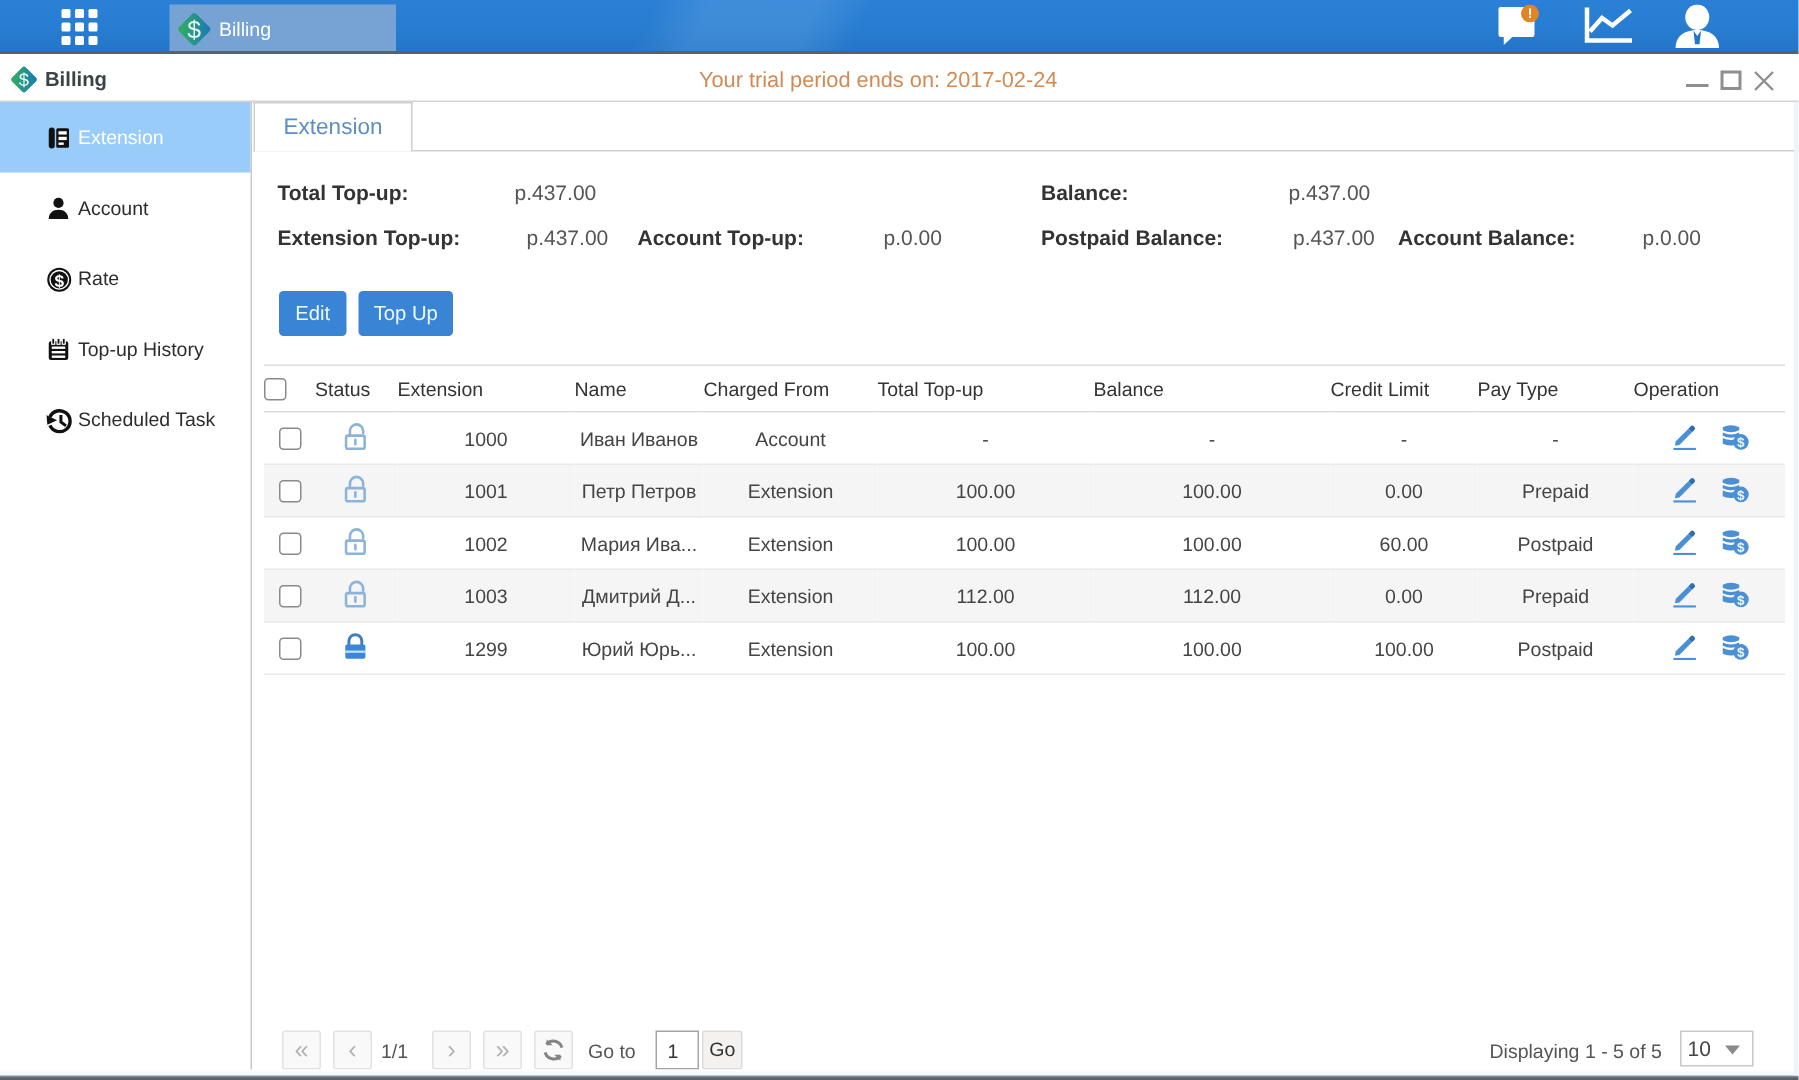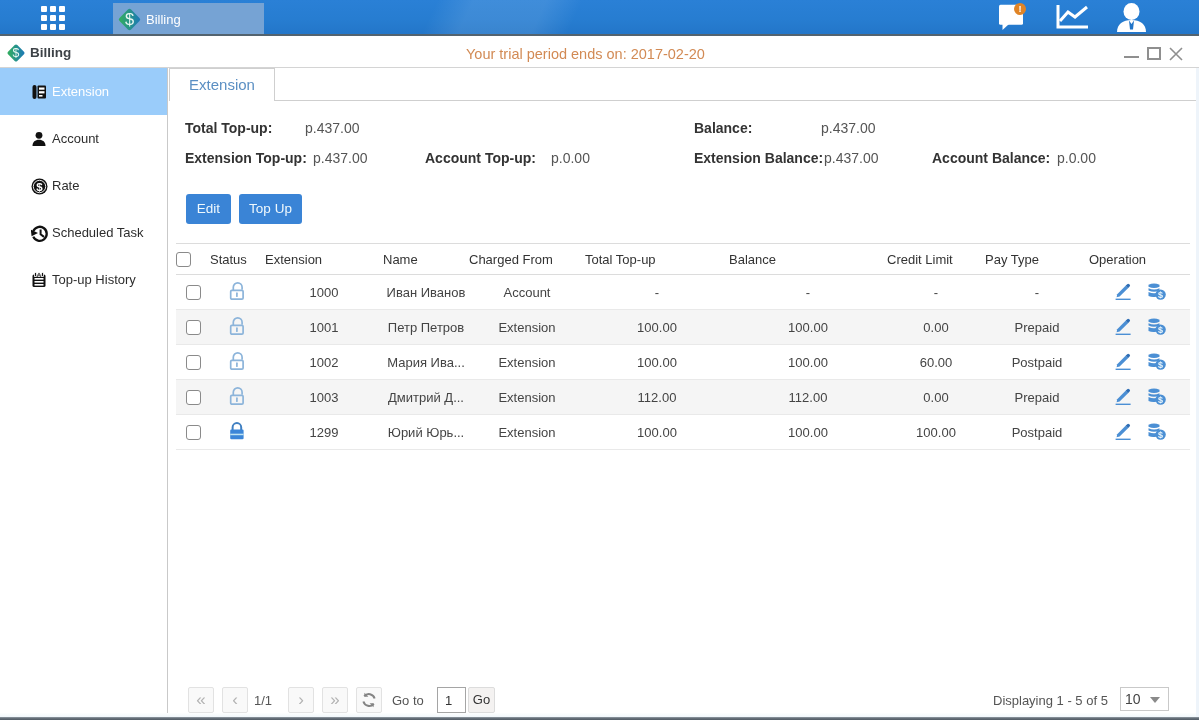--- a/index.html
+++ b/index.html
@@ -34,21 +34,21 @@
 .mitem .t { position:absolute; left:52px; top:50%; margin-top:-8px; line-height:16px; }
 
 
 #content { position:absolute; left:169px; top:68px; width:1030px; height:646px; background:#fff; }
 #tabstrip { position:absolute; left:0; top:0; width:1030px; height:33px; border-bottom:1px solid #cfcfcf; }
 #acttab { position:absolute; left:0; top:0; width:106px; height:33px; background:#fff;
   border:1px solid #cfcfcf; border-bottom:none; text-align:center; line-height:32px;
   font-size:15px; color:#5b8fc3; }
 
 .slabel { position:absolute; font-size:14px; font-weight:bold; color:#333; }
-.sval { position:absolute; font-size:14px; color:#555; }
+.sval { position:absolute; font-size:14px; color:#555;margin-left:38px; }
 
 .btn { position:absolute; background:#3a84d6; color:#eef8fd; border-radius:3px;
   font-size:13.5px; font-weight:normal; text-align:center; line-height:30px; height:30px; }
 
 
 #tbl { position:absolute; left:7px; top:175px; width:1014px; border-collapse:collapse; table-layout:fixed; }
 #tbl th { height:31px; font-size:13px; font-weight:normal; color:#333; text-align:left;
   border-top:1px solid #dcdcdc; border-bottom:1px solid #dcdcdc; }
 #tbl td { height:35px; font-size:13px; color:#444; text-align:center; border-bottom:1px solid #e9e9e9; }
 #tbl tr.alt td { background:#f5f5f5; }
@@ -121,21 +121,21 @@
   <path d="M14 17.5 l2.5 3.5 l2.5-3.5 l-1 9 h-3 z" fill="#2174c8"></path>
 </svg>
 
 <div id="titlebar">
   <svg class="abs" style="left:6px;top:7px" width="20" height="20" viewBox="0 0 22 22">
     <rect x="3.8" y="3.8" width="14.4" height="14.4" rx="2" fill="url(#dg)" transform="rotate(45 11 11)"></rect>
     <text x="11" y="15.8" font-size="13.5" fill="#eaf9f3" text-anchor="middle">$</text>
   </svg>
   <div class="name">Billing</div>
 </div>
-<div id="trial">Your trial period ends on: 2017-02-20</div>
+<div id="trial">Your trial period ends on: 2017-02-24</div>
 
 <div class="abs" style="left:1124px;top:56px;width:15px;height:2px;background:#8f8f8f"></div>
 <div class="abs" style="left:1147px;top:47px;width:14px;height:13px;border:2px solid #8f8f8f"></div>
 <svg class="abs" style="left:1168px;top:46px" width="16" height="16" viewBox="0 0 16 16">
   <path d="M2 2 L14 14 M14 2 L2 14" stroke="#8f8f8f" stroke-width="1.6"></path>
 </svg>
 
 <div id="sidebar">
   <div class="mitem sel">
       <svg width="16" height="16" viewBox="0 0 16 16">
@@ -154,58 +154,58 @@
     </svg>
       <span class="t">Account</span>
     </div>
   <div class="mitem">
       <svg width="17" height="17" viewBox="0 0 17 17">
       <circle cx="8.5" cy="8.5" r="8" fill="#111"></circle>
       <circle cx="8.5" cy="8.5" r="6.2" stroke="#fff" stroke-width="0.9" fill="none"></circle>
       <text x="8.5" y="13" font-size="11.5" font-weight="bold" fill="#fff" text-anchor="middle">$</text>
     </svg>
       <span class="t">Rate</span>
-    </div>
-  <div class="mitem">
-      <svg width="17" height="17" viewBox="0 0 17 17">
-      <path d="M2.3 6 A7 7 0 1 1 2.3 11.6" stroke="#111" stroke-width="2.3" fill="none"></path>
-      <path d="M-0.2 4.6 L7 8.1 L0.6 11.2 z" fill="#111"></path>
-      <path d="M9.6 4.6 V9.3 L13 11.9" stroke="#111" stroke-width="2" fill="none"></path>
-    </svg>
-      <span class="t">Scheduled Task</span>
     </div>
   <div class="mitem">
       <svg width="16" height="16" viewBox="0 0 16 16">
       <rect x="1.5" y="2.5" width="13" height="12.5" rx="1.5" fill="#111"></rect>
       <rect x="3.5" y="0.5" width="2" height="4" fill="#111" stroke="#fff" stroke-width="0.8"></rect>
       <rect x="7" y="0.5" width="2" height="4" fill="#111" stroke="#fff" stroke-width="0.8"></rect>
       <rect x="10.5" y="0.5" width="2" height="4" fill="#111" stroke="#fff" stroke-width="0.8"></rect>
       <rect x="3.5" y="6" width="9" height="1.6" fill="#fff"></rect>
       <rect x="3.5" y="9" width="9" height="1.6" fill="#fff"></rect>
       <rect x="3.5" y="12" width="9" height="1.6" fill="#fff"></rect>
     </svg>
       <span class="t">Top-up History</span>
     </div>
+  <div class="mitem">
+      <svg width="17" height="17" viewBox="0 0 17 17">
+      <path d="M2.3 6 A7 7 0 1 1 2.3 11.6" stroke="#111" stroke-width="2.3" fill="none"></path>
+      <path d="M-0.2 4.6 L7 8.1 L0.6 11.2 z" fill="#111"></path>
+      <path d="M9.6 4.6 V9.3 L13 11.9" stroke="#111" stroke-width="2" fill="none"></path>
+    </svg>
+      <span class="t">Scheduled Task</span>
+    </div>
 </div>
 
 <div id="content">
   <div id="tabstrip">
       <div id="acttab">Extension</div>
     </div>
 
   <div class="slabel" style="left:16px;top:52px">Total Top-up:</div>
   <div class="sval" style="left:136px;top:52px">p.437.00</div>
   <div class="slabel" style="left:525px;top:52px">Balance:</div>
   <div class="sval" style="left:652px;top:52px">p.437.00</div>
 
   <div class="slabel" style="left:16px;top:82px">Extension Top-up:</div>
   <div class="sval" style="left:144px;top:82px">p.437.00</div>
   <div class="slabel" style="left:256px;top:82px">Account Top-up:</div>
   <div class="sval" style="left:382px;top:82px">p.0.00</div>
-  <div class="slabel" style="left:525px;top:82px">Extension Balance:</div>
+  <div class="slabel" style="left:525px;top:82px">Postpaid Balance:</div>
   <div class="sval" style="left:655px;top:82px">p.437.00</div>
   <div class="slabel" style="left:763px;top:82px">Account Balance:</div>
   <div class="sval" style="left:888px;top:82px">p.0.00</div>
 
   <div class="btn" style="left:17px;top:126px;width:45px">Edit</div>
   <div class="btn" style="left:70px;top:126px;width:63px">Top Up</div>
 
   <table id="tbl">
     <colgroup>
         <col style="width:34px">

